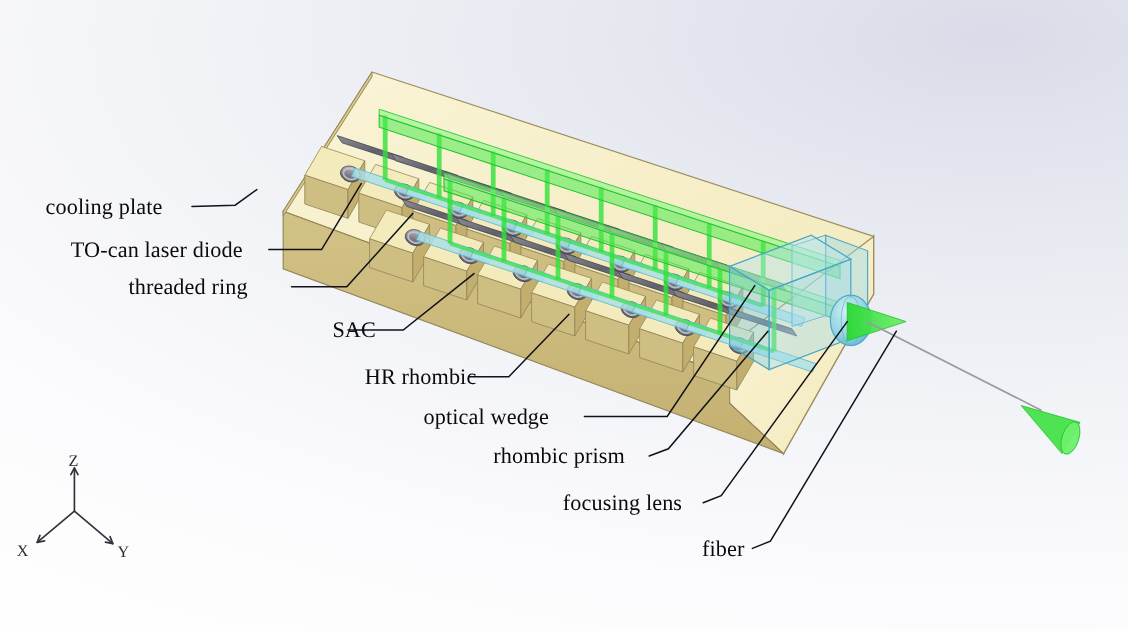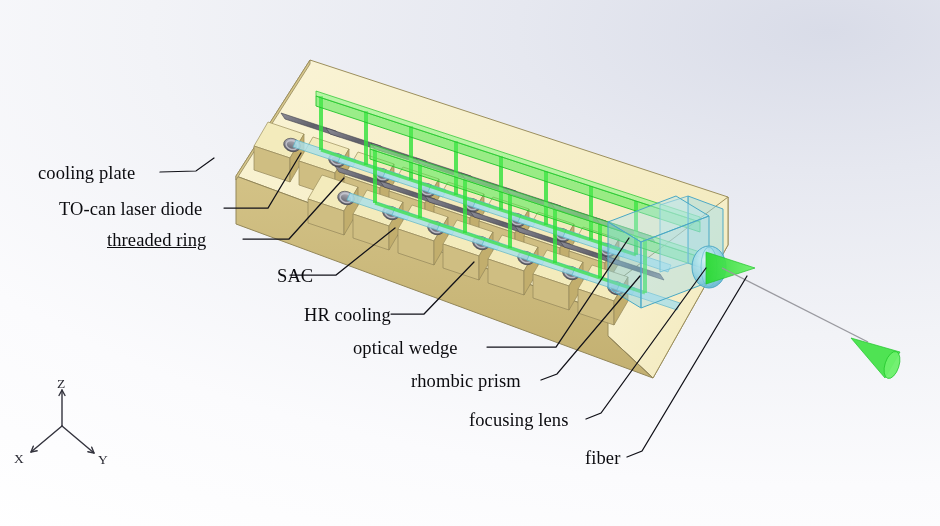--- a/index.html
+++ b/index.html
@@ -344,23 +344,23 @@
         <path d="M 94 453
      L 87.86178402307726 451.7460842848699
      M 94 453
      L 91.73100965833595 447.1603353838225"></path>
       </g>
   </svg>
 
   <div id="labels">
       <div class="lbl" style="left: 38px; top: 164px;">cooling plate</div>
       <div class="lbl" style="left: 59px; top: 200px; text-align: center;">TO-can laser diode</div>
-      <div class="lbl" style="left: 107px; top: 231px; text-decoration: underline;">threaded ring</div>
+      <div class="lbl" style="left: 107px; top: 231px;">threaded ring</div>
       <div class="lbl" style="left: 245px; top: 267px; margin-left: 32px;">SAC</div>
-      <div class="lbl" style="left: 304px; top: 306px;">HR cooling</div>
+      <div class="lbl" style="left: 304px; top: 306px;">HR rhombic</div>
       <div class="lbl" style="left: 353px; top: 339px;">optical wedge</div>
       <div class="lbl" style="left: 411px; top: 372px; text-align: center;">rhombic prism</div>
       <div class="lbl" style="left: 469px; top: 411px;">focusing lens</div>
       <div class="lbl" style="left: 585px; top: 449px;">fiber</div>
     </div>
   <div id="axis-labels">
       <div class="axlbl" style="left: 57px; top: 377px;">Z</div>
       <div class="axlbl" style="left: 14px; top: 452px;">X</div>
       <div class="axlbl" style="left: 98px; top: 453px;">Y</div>
     </div>

